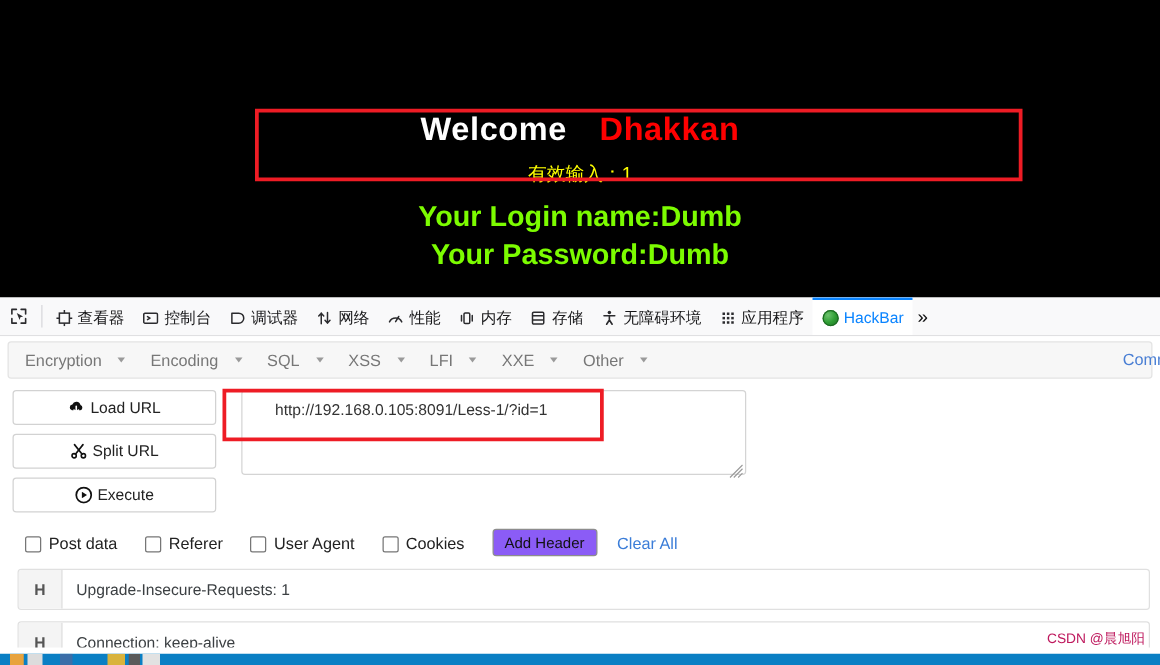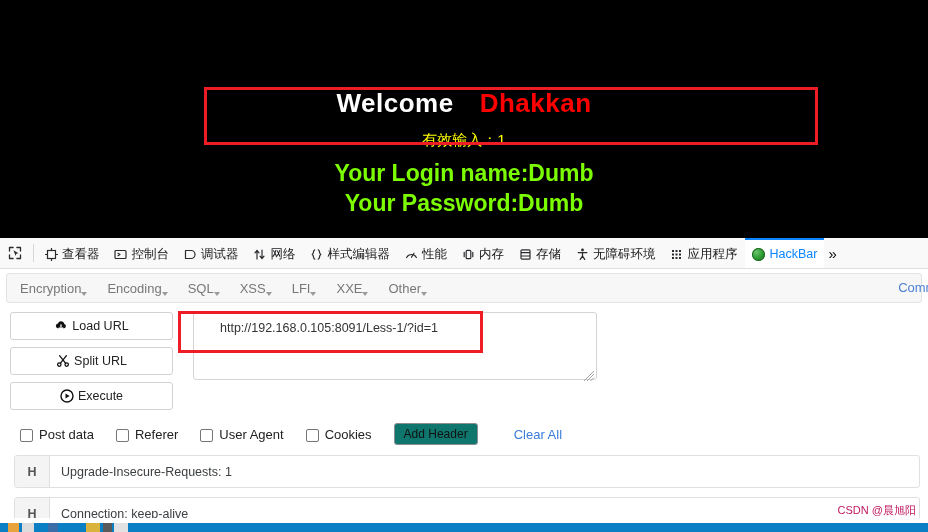--- a/index.html
+++ b/index.html
@@ -142,22 +142,22 @@
     align-items: center;
     padding-left: 10px;
   }
   .hb-menu {
     font-size: 13px;
     color: #777;
     padding: 3px 9px 3px 3px;
     margin-right: 8px;
     cursor: default;
     display: inline-flex;
-    align-items: flex-end;
-    gap: 0;
+    align-items: center;
+    gap: 13px;
   }
   .caret {
     width: 0; height: 0;
     border-left: 3.5px solid transparent;
     border-right: 3.5px solid transparent;
     border-top: 4px solid #9a9a9a;
     display: inline-block;
   }
   .hb-commit {
     position: absolute;
@@ -247,25 +247,25 @@
   .chk-box {
     width: 13px; height: 13px;
     border: 1px solid #767676;
     border-radius: 2px;
     background: #fff;
     flex: 0 0 13px;
   }
   .hb-addheader {
     border: 1px solid #8d8d8d;
     border-radius: 3px;
-    background: #0f766e;
+    background: #8b5cf6;
     font-size: 12px;
     color: #111;
     padding: 3px 9px;
-    margin-right: 36px;
+    margin-right: 16px;
     cursor: default;
   }
   .hb-clearall {
     font-size: 13px;
     color: #3b7dd8;
     cursor: default;
   }
 
   
   .hb-headers { margin-top: 10px; }
@@ -384,28 +384,20 @@
 
     <div class="dt-tab">
       <span class="dt-icon">
         <svg width="13" height="13" viewBox="0 0 13 13">
           <path d="M4 11V2.5M4 2.5L2 4.8M4 2.5l2 2.3M9 2v8.5M9 10.5l2-2.3M9 10.5l-2-2.3" stroke="#2b2b2e" stroke-width="1.2" fill="none" stroke-linecap="round" stroke-linejoin="round"></path>
         </svg>
       </span>
       <span class="lbl">网络</span>
     </div>
 
-    <div class="dt-tab">
-      <span class="dt-icon">
-        <svg width="13" height="13" viewBox="0 0 13 13">
-          <path d="M4.8 1.8C3.4 2 3.6 4 3.2 5.2c-.2.7-1 1-1 1.3s.8.6 1 1.3c.4 1.2.2 3.2 1.6 3.4M8.2 1.8c1.4.2 1.2 2.2 1.6 3.4.2.7 1 1 1 1.3s-.8.6-1 1.3c-.4 1.2-.2 3.2-1.6 3.4" stroke="#2b2b2e" stroke-width="1.2" fill="none" stroke-linecap="round"></path>
-        </svg>
-      </span>
-      <span class="lbl">样式编辑器</span>
-    </div>
 
     <div class="dt-tab">
       <span class="dt-icon">
         <svg width="13" height="13" viewBox="0 0 13 13">
           <path d="M1.6 9.5a5.5 5.5 0 0 1 9.8 0" stroke="#2b2b2e" stroke-width="1.2" fill="none" stroke-linecap="round"></path>
           <path d="M6.5 9.3L9 5.2" stroke="#2b2b2e" stroke-width="1.2" stroke-linecap="round"></path>
         </svg>
       </span>
       <span class="lbl">性能</span>
     </div>

